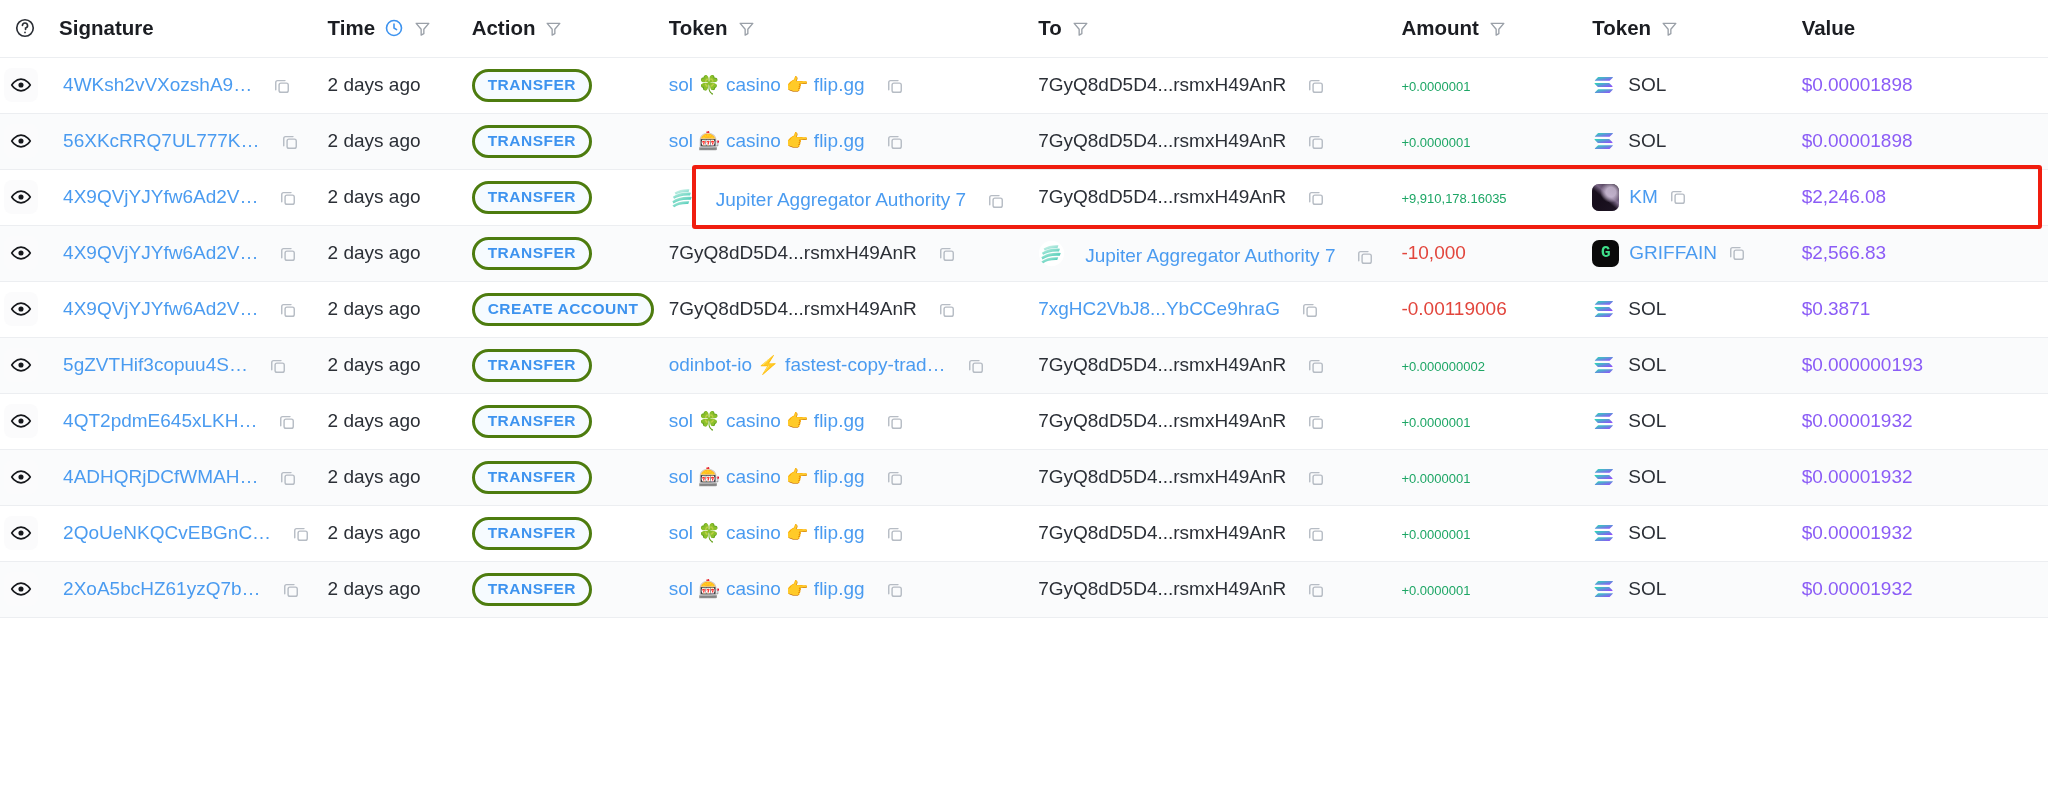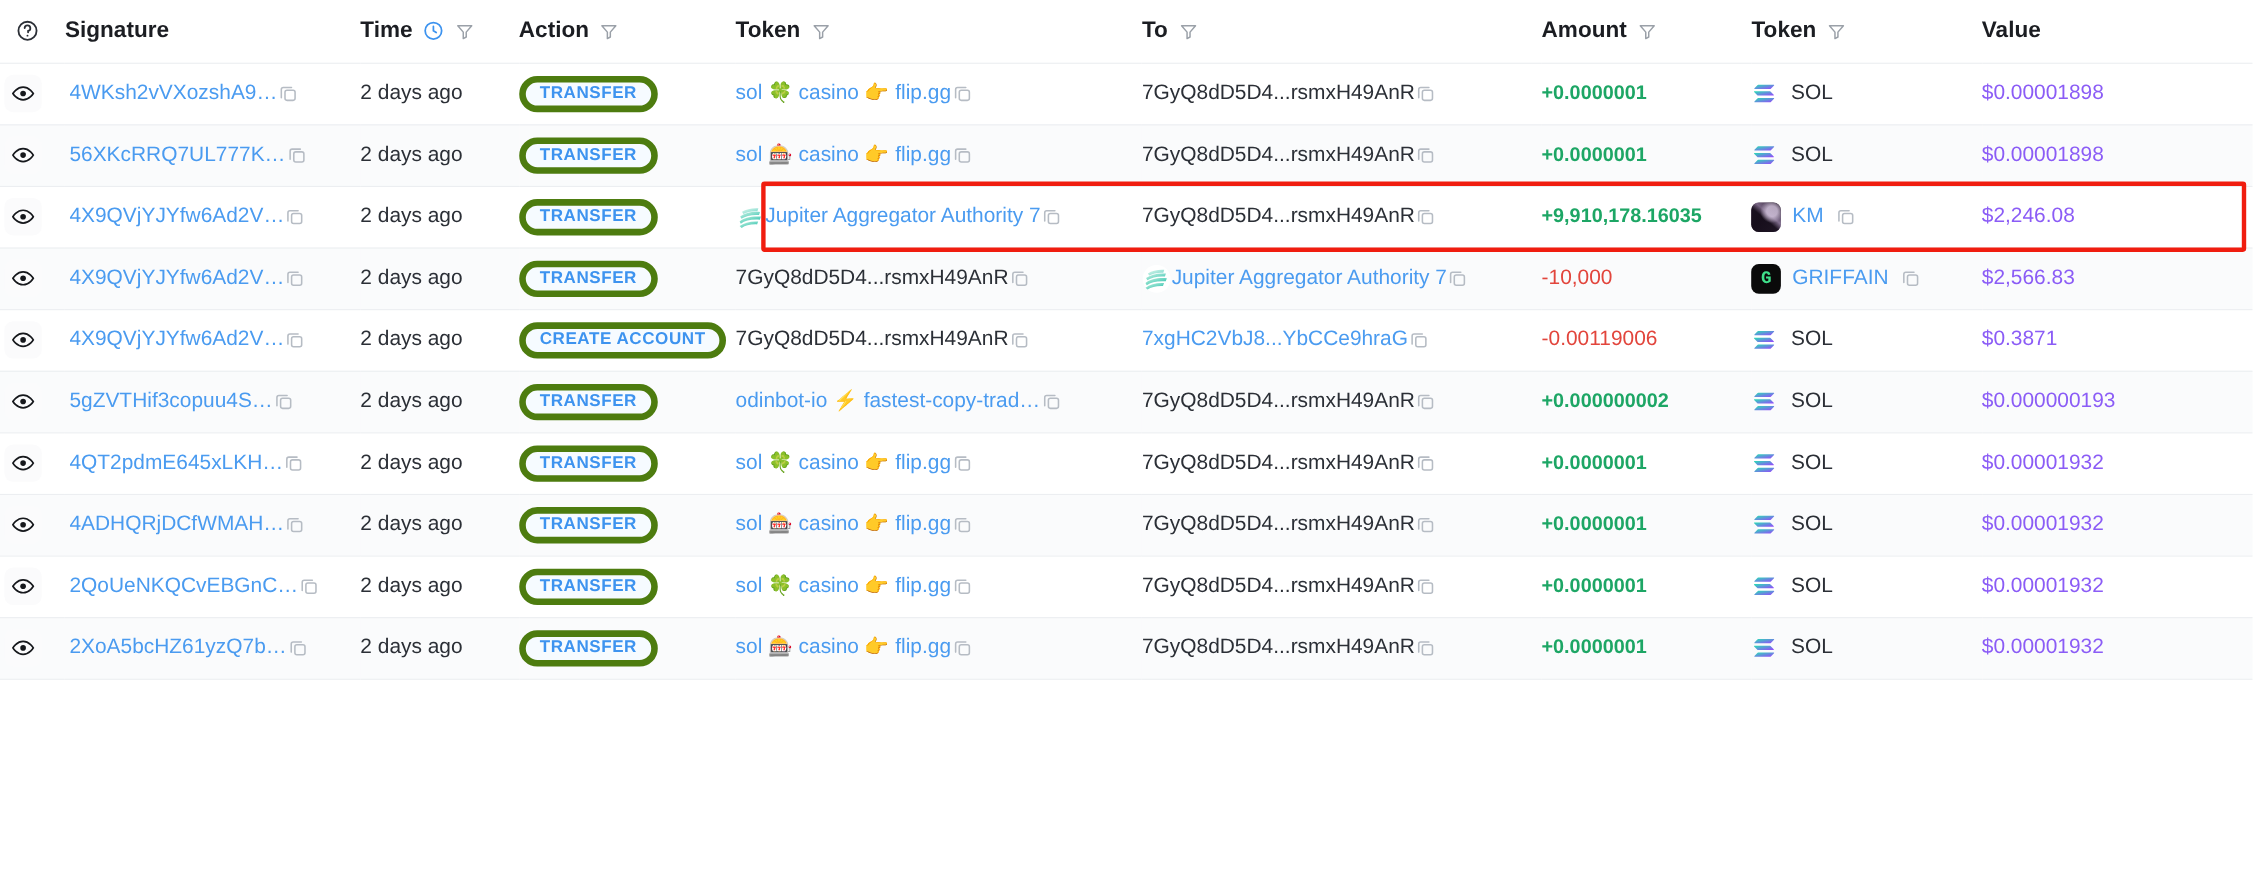--- a/index.html
+++ b/index.html
@@ -57,21 +57,21 @@
   tbody td {
     border-bottom: 1px solid #eceef1;
     vertical-align: middle;
     font-size: 19px;
     color: #2b2f36;
     padding: 0;
     white-space: nowrap;
     overflow: visible;
   }
 
-  .cellflex { display: flex; align-items: center; gap: 0; }
+  .cellflex { display: flex; align-items: flex-end; gap: 20px; }
 
   
   .eye-btn {
     width: 34px; height: 34px;
     border-radius: 8px;
     background: #fbfbfc;
     display: flex; align-items: center; justify-content: center;
     margin-left: 4px;
     cursor: pointer;
   }
@@ -90,32 +90,32 @@
   .copy-ico { cursor: pointer; flex: 0 0 auto; line-height: 0; }
   .copy-ico svg { display: block; }
 
   
   .pill {
     display: inline-flex;
     align-items: center;
     justify-content: center;
     height: 33px;
     padding: 0 13px;
-    border: 6px solid #4d7c0f;
+    border: 3px solid #4d7c0f;
     border-radius: 17px;
     background: #f6fbff;
     color: #3d93ef;
     font-size: 15.5px;
     font-weight: 700;
     letter-spacing: .5px;
     cursor: pointer;
   }
 
   
-  .amt-pos { color: #1da665; font-size: 18px; font-weight: bold; }
+  .amt-pos { color: #1da665; font-size: 13px; }
   .amt-neg { color: #e2453c; font-size: 19px; }
 
   
   .tok { display: flex; align-items: center; gap: 10px; }
   .tok-name { color: #2b2f36; font-size: 19px; }
   .tok-name.lnk { color: #4a9bf0; cursor: pointer; }
 
   
   .ico-sol { width: 26px; height: 26px; flex: 0 0 auto; }
   .ico-img {

